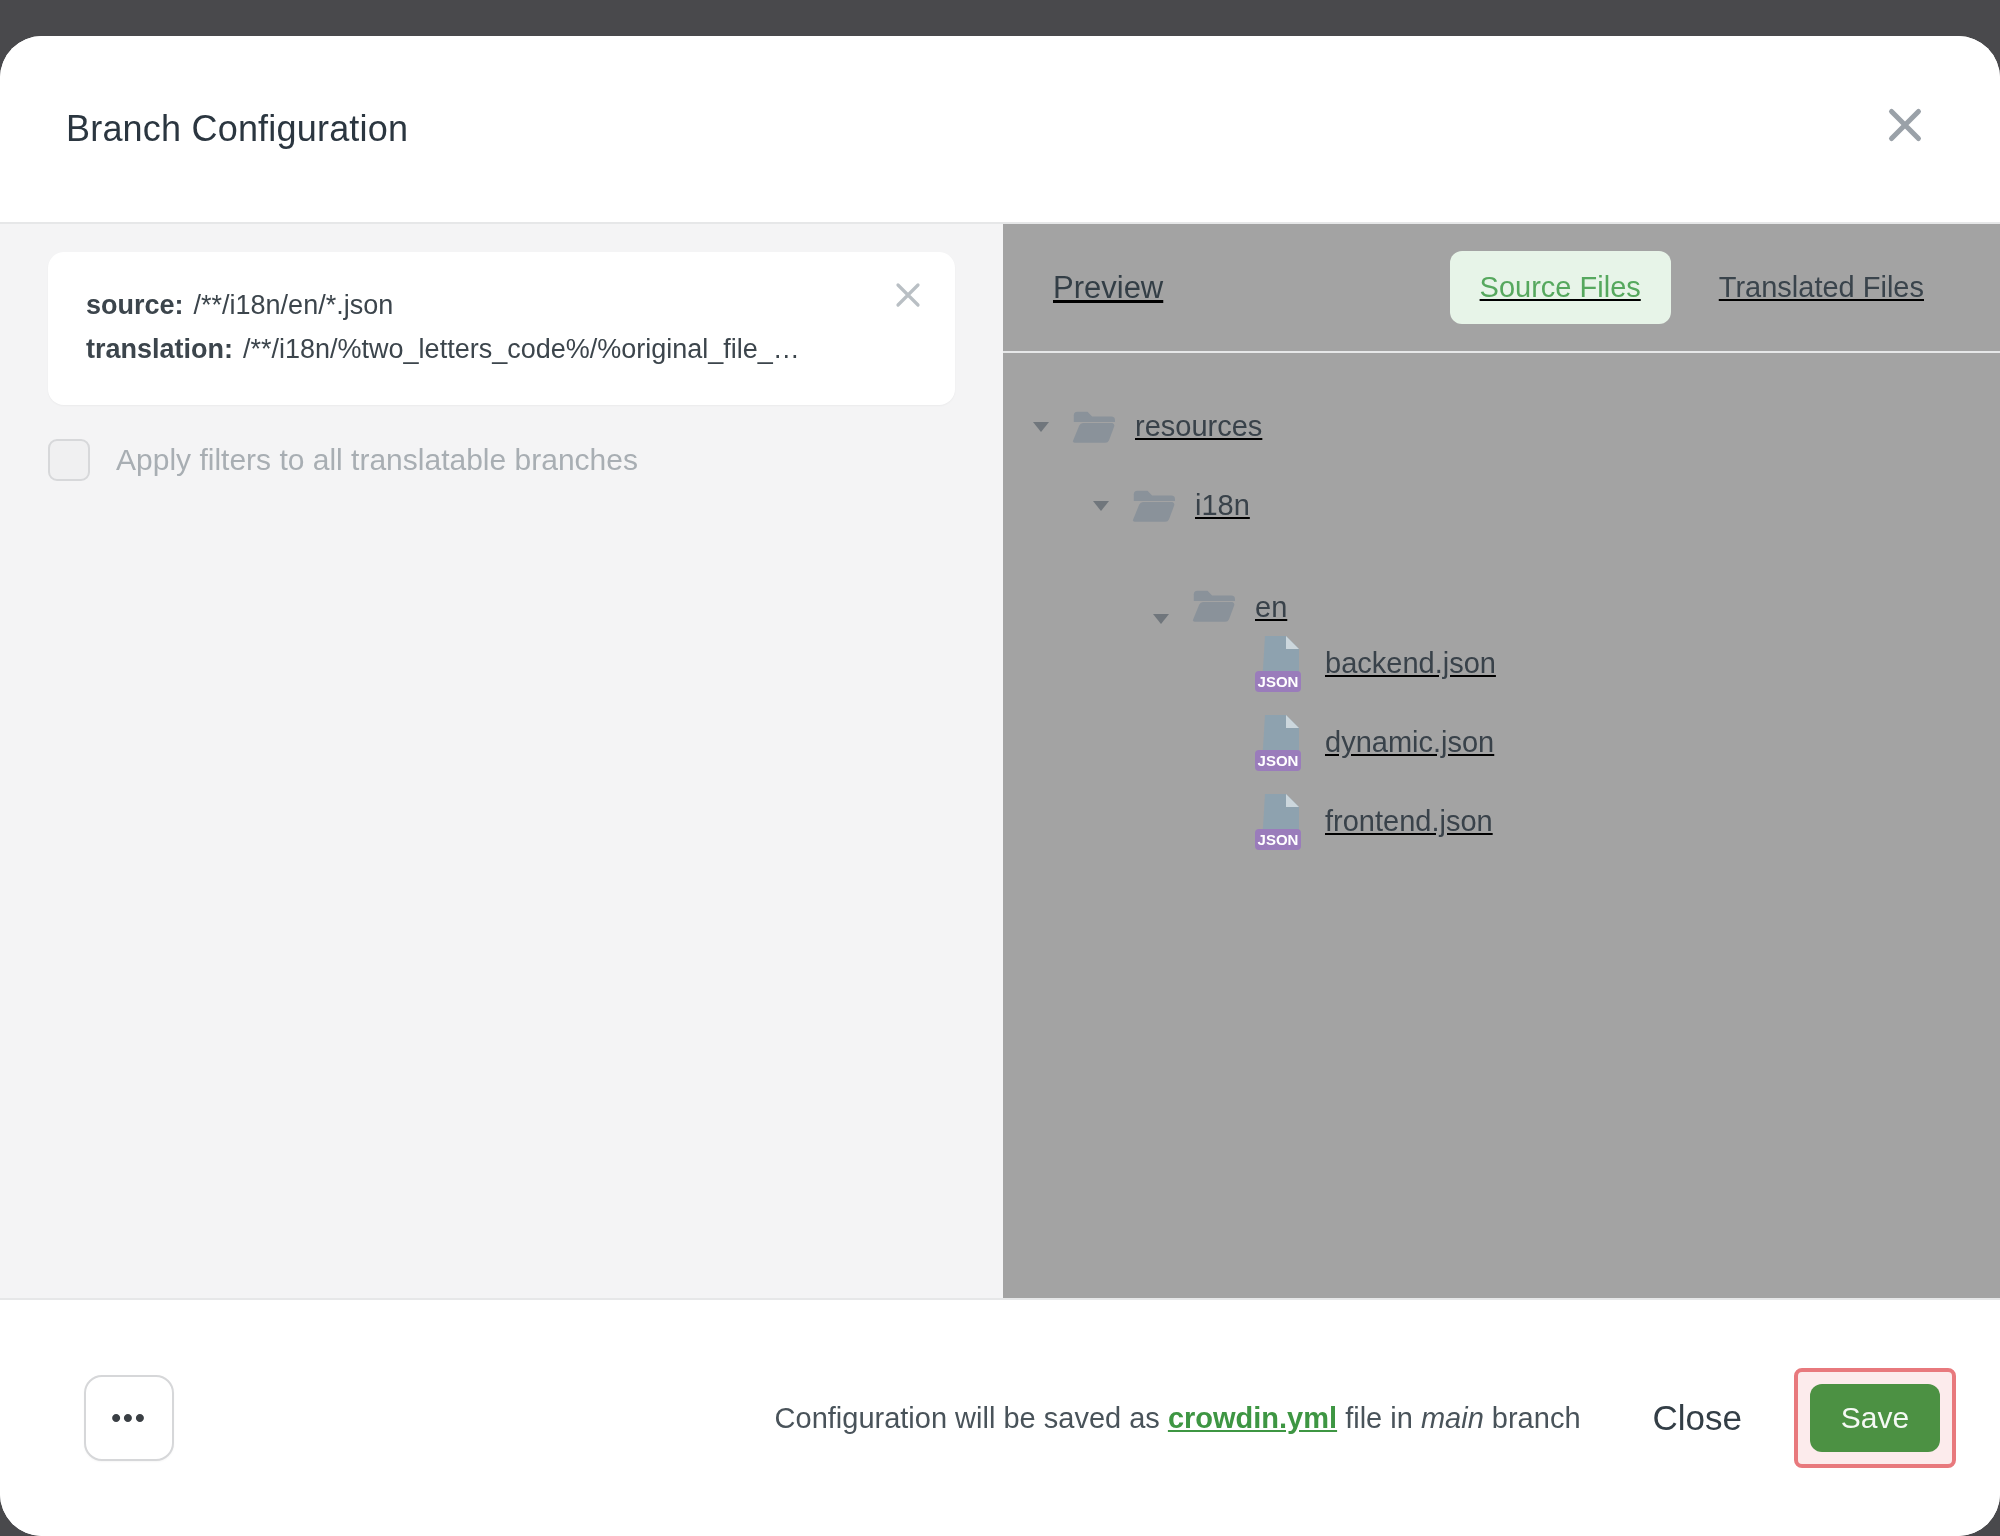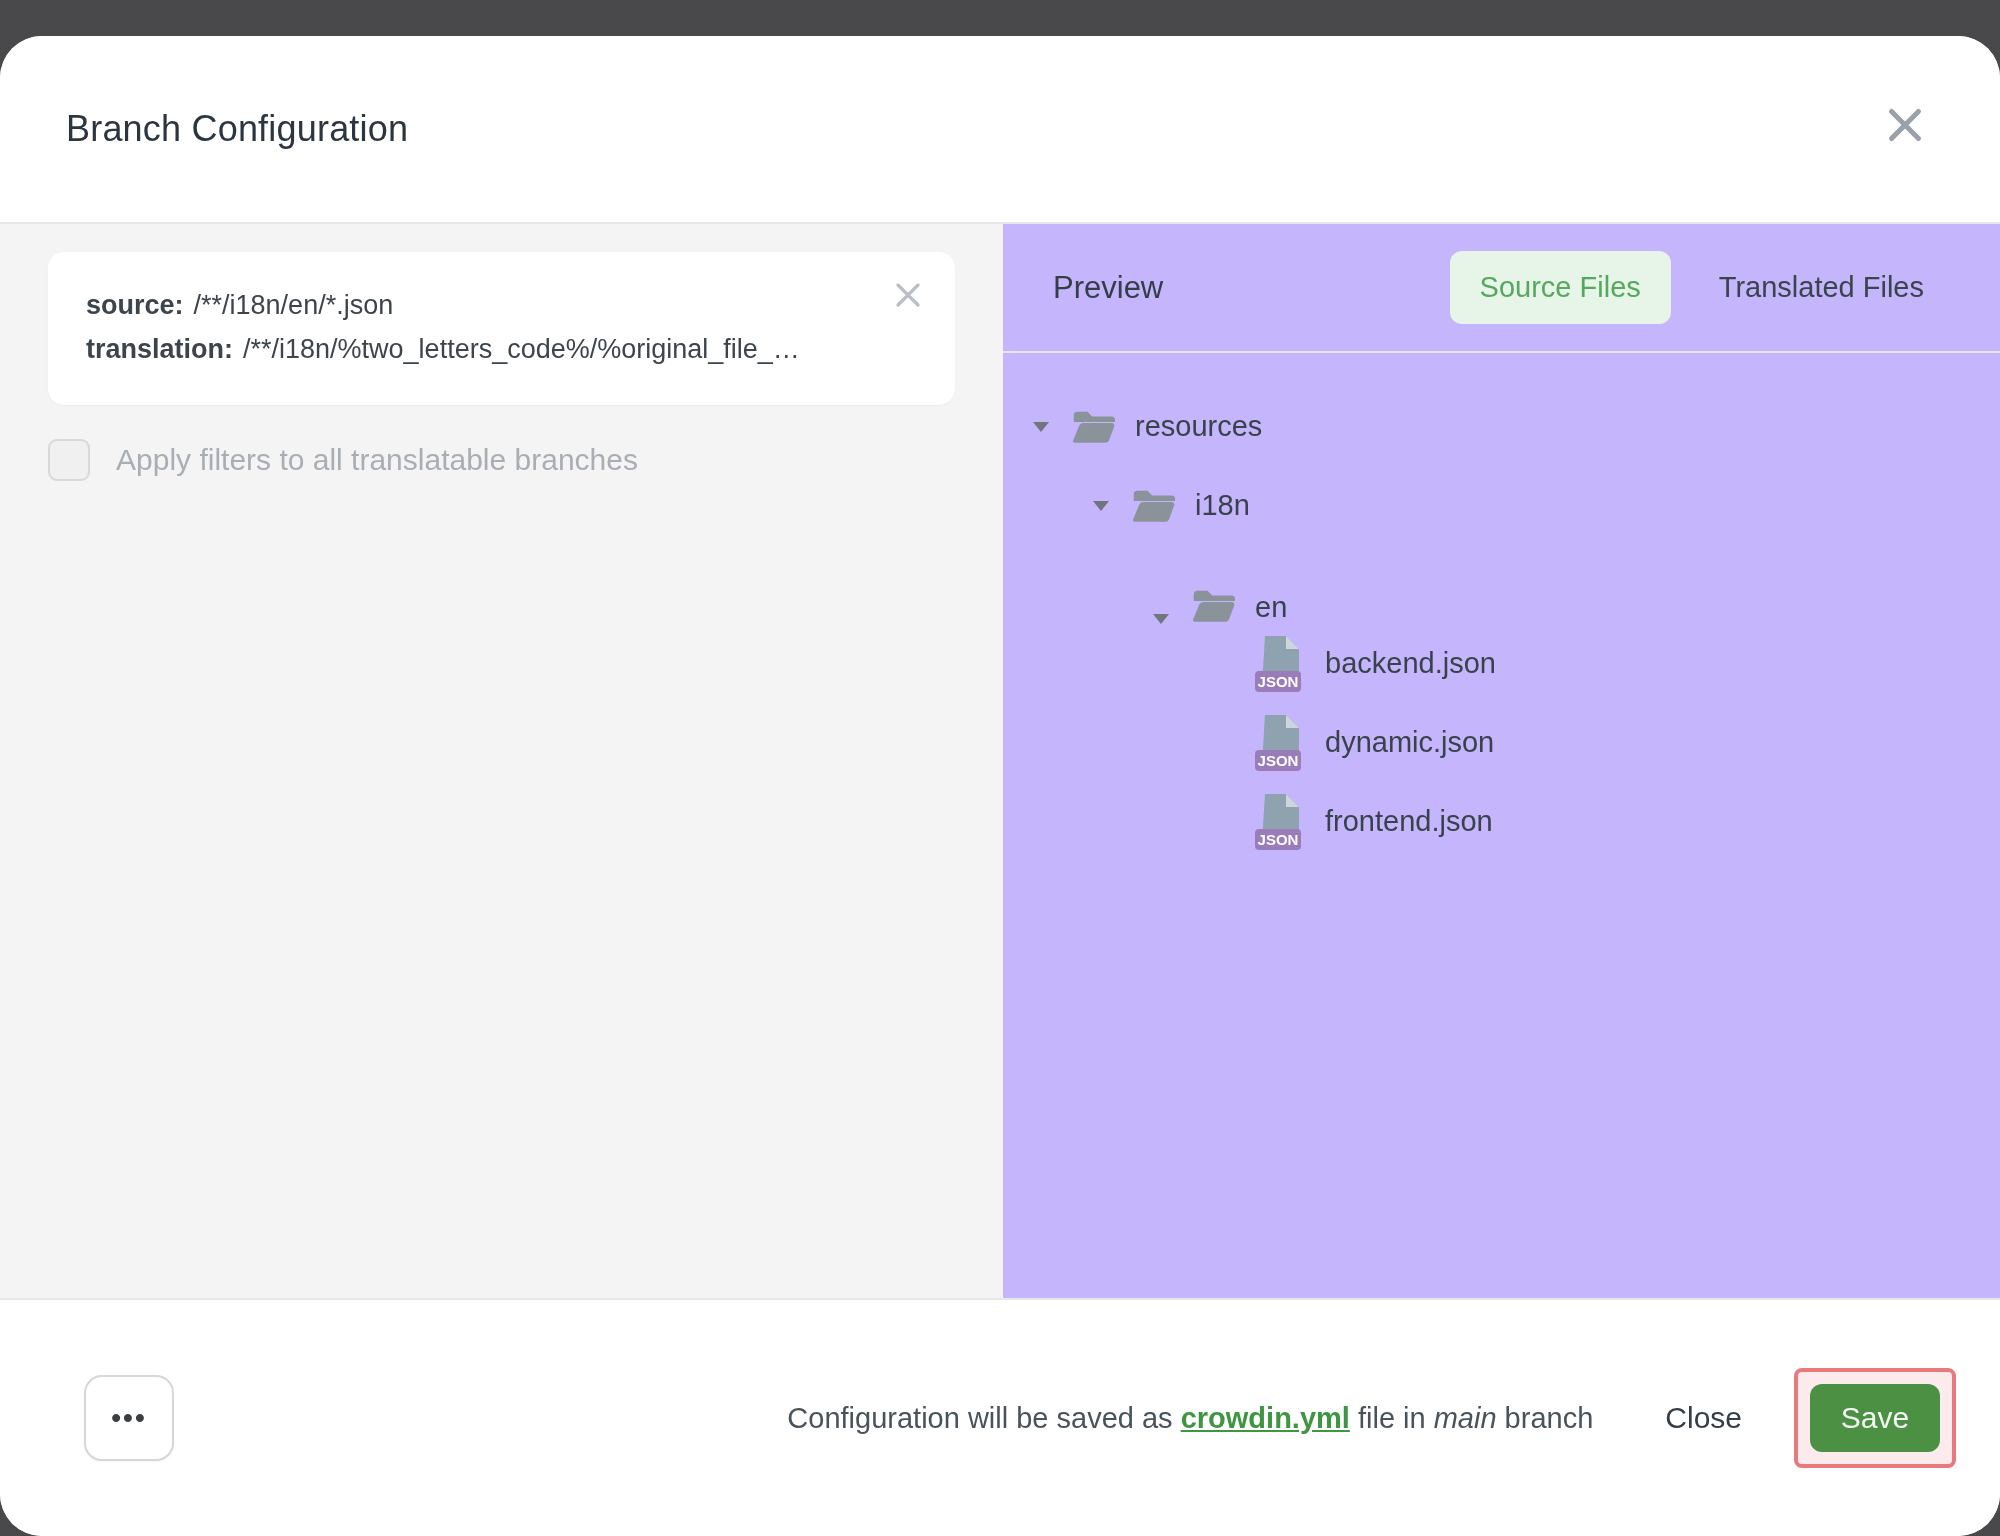--- a/index.html
+++ b/index.html
@@ -11,21 +11,21 @@
   
   .modal-header{height:186px;flex:0 0 auto;display:flex;align-items:center;
     border-bottom:2px solid #e6e7e8;position:relative;background:#fff;}
   .modal-title{margin-left:66px;font-size:36px;color:#2b3640;letter-spacing:.2px;}
   .header-x{position:absolute;right:76px;top:70px;width:38px;height:38px;cursor:pointer;}
   .header-x path{stroke:#9aa1a8;stroke-width:3.2;fill:none;stroke-linecap:round;}
 
   
   .modal-main{flex:1 1 auto;display:flex;min-height:0;}
   .left-panel{width:1003px;flex:0 0 auto;background:#f4f4f5;display:flex;flex-direction:column;}
-  .right-panel{flex:1 1 auto;background:#c4b5fd;display:flex;flex-direction:column;}
+  .right-panel{flex:1 1 auto;background:#a3a3a3;display:flex;flex-direction:column;text-decoration:underline;}
 
   .panel-header{height:127px;flex:0 0 auto;display:flex;align-items:center;
     border-bottom:2px solid #e6e7e8;}
   .panel-title{margin-left:50px;font-size:31px;color:#333e46;}
 
   .add-filter-btn{margin-left:auto;margin-right:48px;height:72px;padding:0 42px;
     display:flex;align-items:center;background:#fbfbfb;border:2px solid #c9cacc;
     border-radius:10px;font-size:29px;color:#2b3640;cursor:pointer;}
 
   
@@ -63,21 +63,21 @@
   
   .modal-footer{height:236px;flex:0 0 auto;border-top:2px solid #e6e7e8;
     display:flex;align-items:center;background:#fff;padding-right:44px;}
   .more-btn{margin-left:84px;width:86px;height:82px;border:2px solid #d6d7d9;
     border-radius:18px;background:#fff;display:flex;align-items:center;justify-content:center;
     font-size:28px;font-weight:bold;color:#3a3f44;letter-spacing:2px;cursor:pointer;
     box-shadow:0 1px 2px rgba(0,0,0,.04);}
   .footer-note{margin-left:auto;font-size:29px;color:#49535a;white-space:nowrap;}
   .footer-note .link{color:#3e9643;font-weight:bold;text-decoration:underline;cursor:pointer;}
   .footer-note .branch{font-style:italic;}
-  .close-btn{margin-left:72px;font-size:30px;color:#333e46;cursor:pointer;}
+  .close-btn{margin-left:72px;font-size:35px;color:#333e46;cursor:pointer;}
   .save-highlight{margin-left:52px;border:4px solid #e8797d;background:#fcebec;
     border-radius:8px;padding:12px;}
   .save-btn{background:#4c9143;color:#f5f9f4;font-size:30px;border:none;
     border-radius:12px;padding:0;width:130px;height:68px;display:flex;
     align-items:center;justify-content:center;cursor:pointer;}
 </style>
 </head>
 <body>
 
 <div class="backdrop">

